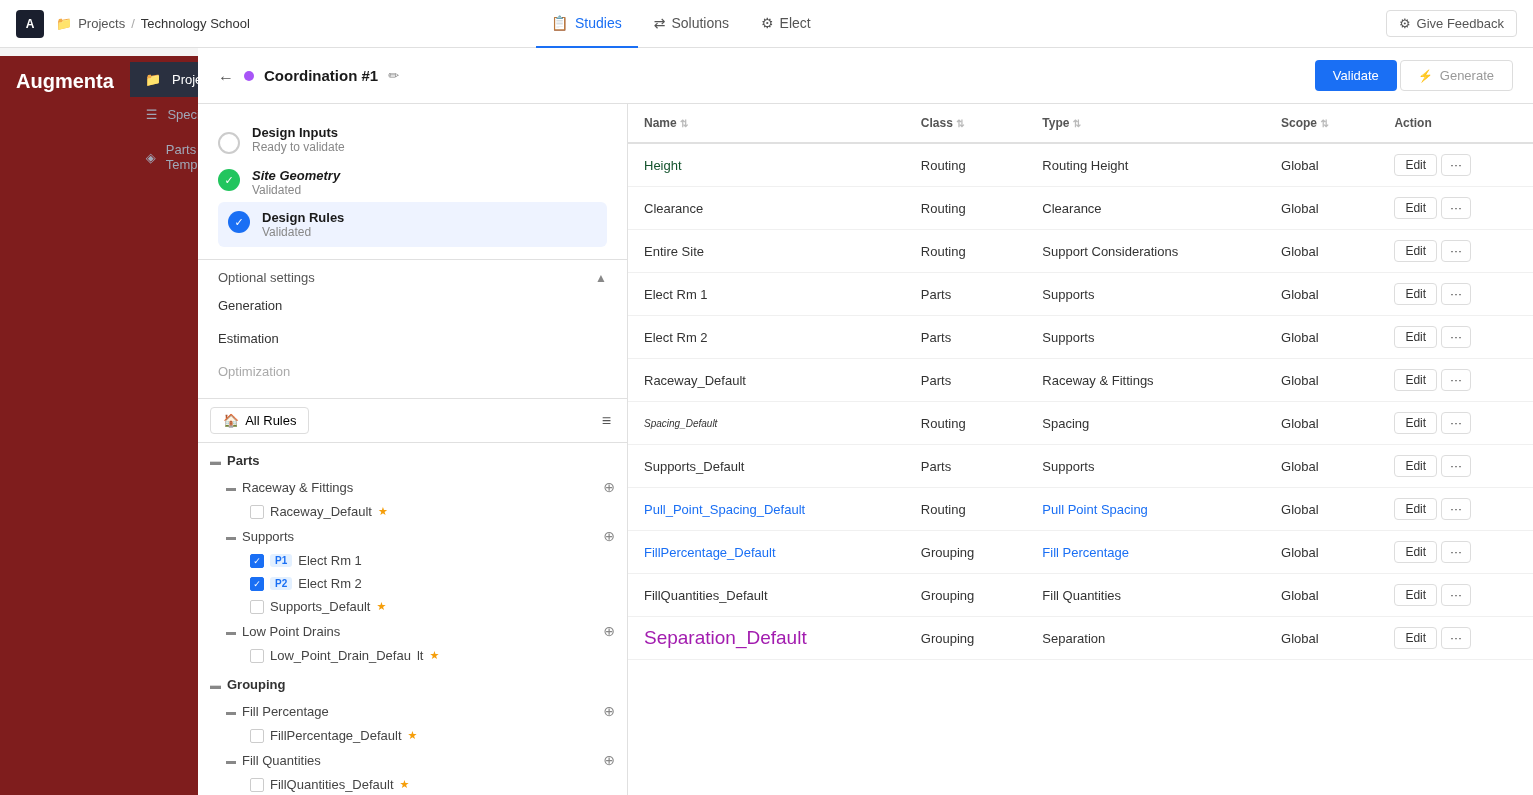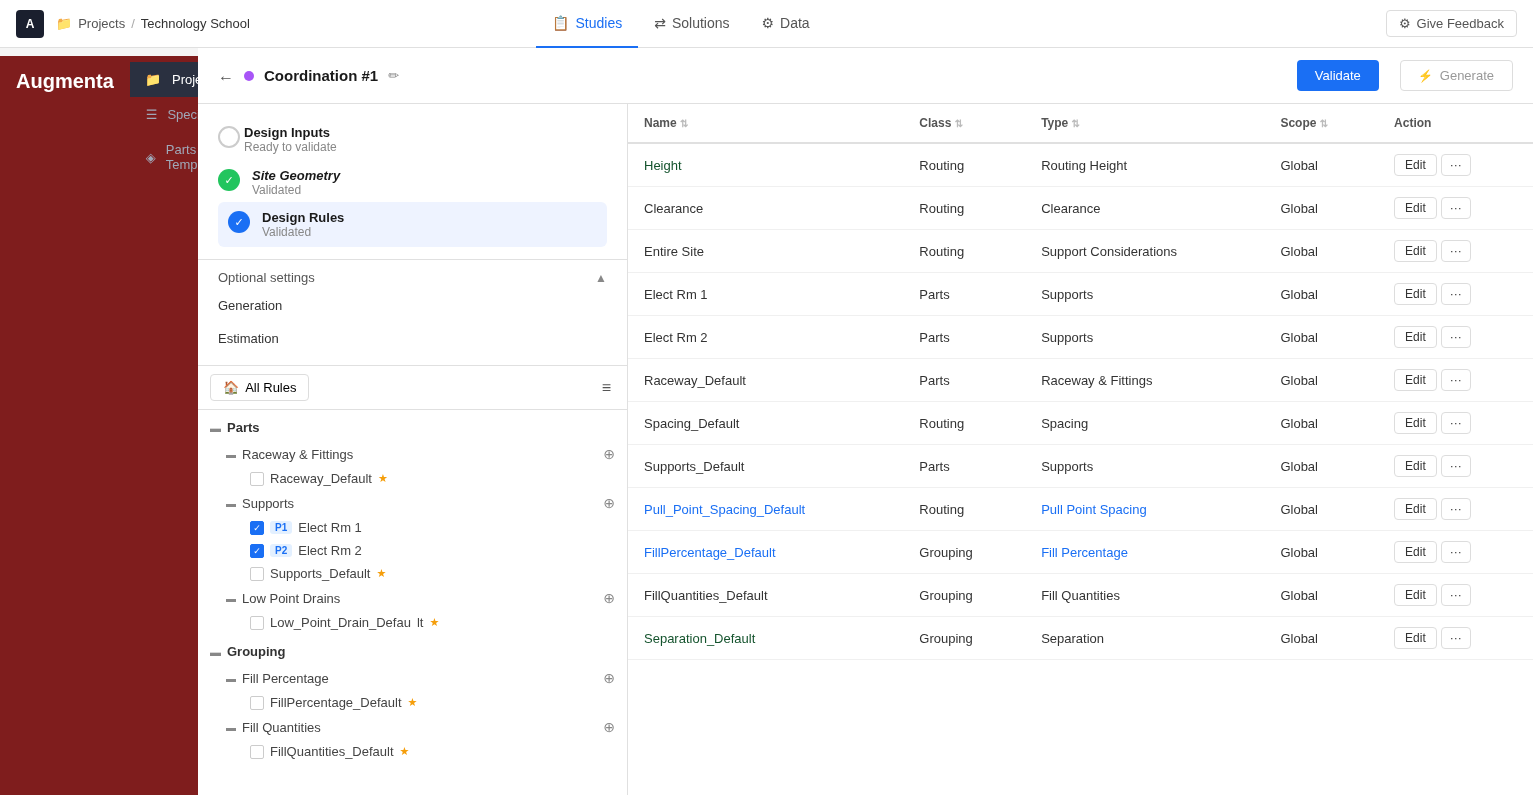--- a/index.html
+++ b/index.html
@@ -27,21 +27,21 @@
       <div style="display:flex;align-items:center;gap:6px;padding:0 16px;height:48px;color:#1a6ff4;cursor:pointer;border-bottom:2px solid #1a6ff4;font-size:14px;">
         <span style="font-size:14px;">📋</span>
         <span>Studies</span>
       </div>
       <div style="display:flex;align-items:center;gap:6px;padding:0 16px;height:48px;color:#555;cursor:pointer;border-bottom:2px solid transparent;font-size:14px;">
         <span style="font-size:14px;">⇄</span>
         <span>Solutions</span>
       </div>
       <div style="display:flex;align-items:center;gap:6px;padding:0 16px;height:48px;color:#555;cursor:pointer;border-bottom:2px solid transparent;font-size:14px;">
         <span style="font-size:14px;">⚙</span>
-        <span>Data</span>
+        <span>Elect</span>
       </div>
     </div>
     <button style="display:flex;align-items:center;gap:6px;color:#555;cursor:pointer;border:1px solid #ddd;border-radius:4px;padding:5px 12px;font-size:13px;background:#fff;margin-left:auto;">
       <span>⚙</span>
       <span>Give Feedback</span>
     </button>
   </div>
 
   <div style="display:flex;flex:1;overflow:hidden;">
 
@@ -74,36 +74,36 @@
       </div>
     </div>
 
     <div style="flex:1;display:flex;flex-direction:column;overflow:hidden;">
 
       <div style="display:flex;align-items:center;padding:12px 20px;background:#fff;border-bottom:1px solid #e0e0e0;gap:10px;">
         <span style="cursor:pointer;color:#555;font-size:16px;">←</span>
         <div style="width:10px;height:10px;background:#a855f7;border-radius:50%;"></div>
         <span style="font-size:15px;font-weight:600;color:#1a1a1a;">Coordination #1</span>
         <span style="color:#888;cursor:pointer;font-size:13px;">✏</span>
-        <div style="margin-left:auto;display:flex;gap:21px;">
+        <div style="margin-left:auto;display:flex;gap:3px;">
           <button style="background:#1a6ff4;color:#fff;border:none;border-radius:4px;padding:7px 18px;font-size:13px;cursor:pointer;font-weight:500;">Validate</button>
           <button style="background:#fff;color:#999;border:1px solid #ddd;border-radius:4px;padding:7px 18px;font-size:13px;cursor:pointer;font-weight:500;display:flex;align-items:center;gap:6px;">
             <span style="font-size:12px;">⚡</span>
             <span>Generate</span>
           </button>
         </div>
       </div>
 
       <div style="display:flex;flex:1;overflow:hidden;">
 
         <div style="width:430px;background:#fff;border-right:1px solid #e0e0e0;display:flex;flex-direction:column;flex-shrink:0;overflow:hidden;">
 
           <div style="padding:14px 20px;border-bottom:1px solid #e0e0e0;">
 
-            <div style="display:flex;align-items:flex-start;gap:4px;padding:7px 0;cursor:pointer;">
+            <div style="display:flex;align-items:flex-end;gap:12px;padding:7px 0;cursor:pointer;">
               <div style="width:22px;height:22px;border-radius:50%;border:2px solid #ccc;display:flex;align-items:center;justify-content:center;flex-shrink:0;margin-top:1px;">
               </div>
               <div>
                 <div style="font-size:13px;font-weight:600;color:#1a1a1a;">Design Inputs</div>
                 <div style="font-size:12px;color:#888;">Ready to validate</div>
               </div>
             </div>
 
             <div style="display:flex;align-items:flex-start;gap:12px;padding:7px 0;cursor:pointer;">
               <div style="width:22px;height:22px;border-radius:50%;background:#22c55e;display:flex;align-items:center;justify-content:center;flex-shrink:0;margin-top:1px;color:#fff;font-size:11px;">✓</div>
@@ -123,20 +123,21 @@
           </div>
 
           <div style="padding:10px 20px;border-bottom:1px solid #e0e0e0;">
             <div style="display:flex;align-items:center;justify-content:space-between;cursor:pointer;">
               <span style="font-size:13px;font-weight:500;color:#555;">Optional settings</span>
               <span style="color:#888;font-size:12px;">▲</span>
             </div>
             <div style="margin-top:4px;">
               <div style="padding:9px 0;font-size:13px;color:#333;cursor:pointer;">Generation</div>
               <div style="padding:9px 0;font-size:13px;color:#333;cursor:pointer;">Estimation</div>
+              <div style="padding:9px 0;font-size:13px;color:#aaa;cursor:pointer;">Optimization</div>
             </div>
           </div>
 
           <div style="flex:1;overflow:hidden;display:flex;flex-direction:column;">
             <div style="display:flex;align-items:center;gap:8px;padding:8px 12px;border-bottom:1px solid #e0e0e0;">
               <button style="display:flex;align-items:center;gap:6px;background:#fff;border:1px solid #ddd;border-radius:4px;padding:5px 12px;font-size:13px;cursor:pointer;">
                 <span>🏠</span>
                 <span>All Rules</span>
               </button>
               <span style="margin-left:auto;color:#555;cursor:pointer;padding:4px;font-size:16px;">≡</span>
@@ -324,21 +325,21 @@
     <td style="padding:10px 16px;font-size:13px;color:#333;">Raceway &amp; Fittings</td>
     <td style="padding:10px 16px;font-size:13px;color:#333;">Global</td>
     <td style="padding:10px 16px;">
       <div style="display:flex;align-items:center;gap:4px;">
         <button style="border:1px solid #ddd;border-radius:4px;padding:3px 10px;font-size:12px;cursor:pointer;background:#fff;color:#333;">Edit</button>
         <button style="border:1px solid #ddd;border-radius:4px;padding:3px 8px;font-size:12px;cursor:pointer;background:#fff;color:#333;">···</button>
       </div>
     </td>
   </tr>
                 <tr style="border-bottom: 1px solid rgb(240, 240, 240);">
-    <td style="padding:10px 16px;font-size:13px;color:#333;">Spacing_Default</td>
+    <td style="padding:10px 16px;font-size:10px;color:#333;font-style:italic;">Spacing_Default</td>
     <td style="padding:10px 16px;font-size:13px;color:#333;">Routing</td>
     <td style="padding:10px 16px;font-size:13px;color:#333;margin-top:14px;">Spacing</td>
     <td style="padding:10px 16px;font-size:13px;color:#333;">Global</td>
     <td style="padding:10px 16px;">
       <div style="display:flex;align-items:center;gap:4px;">
         <button style="border:1px solid #ddd;border-radius:4px;padding:3px 10px;font-size:12px;cursor:pointer;background:#fff;color:#333;">Edit</button>
         <button style="border:1px solid #ddd;border-radius:4px;padding:3px 8px;font-size:12px;cursor:pointer;background:#fff;color:#333;">···</button>
       </div>
     </td>
   </tr>
@@ -384,21 +385,21 @@
     <td style="padding:10px 16px;font-size:13px;color:#333;">Fill Quantities</td>
     <td style="padding:10px 16px;font-size:13px;color:#333;">Global</td>
     <td style="padding:10px 16px;">
       <div style="display:flex;align-items:center;gap:4px;">
         <button style="border:1px solid #ddd;border-radius:4px;padding:3px 10px;font-size:12px;cursor:pointer;background:#fff;color:#333;">Edit</button>
         <button style="border:1px solid #ddd;border-radius:4px;padding:3px 8px;font-size:12px;cursor:pointer;background:#fff;color:#333;">···</button>
       </div>
     </td>
   </tr>
                 <tr style="border-bottom: 1px solid rgb(240, 240, 240);">
-    <td style="padding:10px 16px;font-size:13px;color:#14532d;">Separation_Default</td>
+    <td style="padding:10px 16px;font-size:19px;color:#a21caf;">Separation_Default</td>
     <td style="padding:10px 16px;font-size:13px;color:#333;">Grouping</td>
     <td style="padding:10px 16px;font-size:13px;color:#333;">Separation</td>
     <td style="padding:10px 16px;font-size:13px;color:#333;">Global</td>
     <td style="padding:10px 16px;">
       <div style="display:flex;align-items:center;gap:4px;">
         <button style="border:1px solid #ddd;border-radius:4px;padding:3px 10px;font-size:12px;cursor:pointer;background:#fff;color:#333;">Edit</button>
         <button style="border:1px solid #ddd;border-radius:4px;padding:3px 8px;font-size:12px;cursor:pointer;background:#fff;color:#333;">···</button>
       </div>
     </td>
   </tr>

